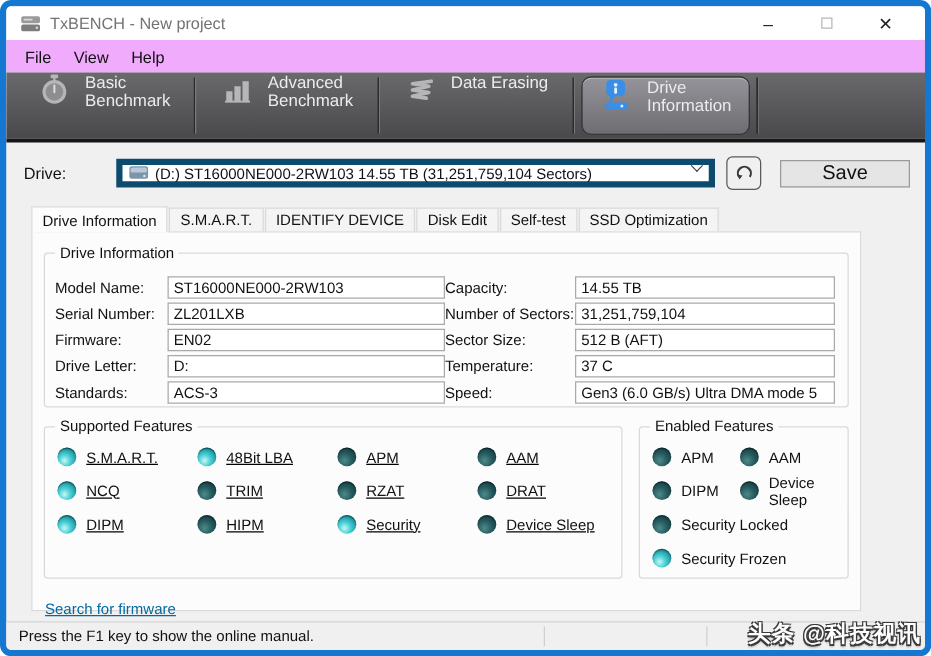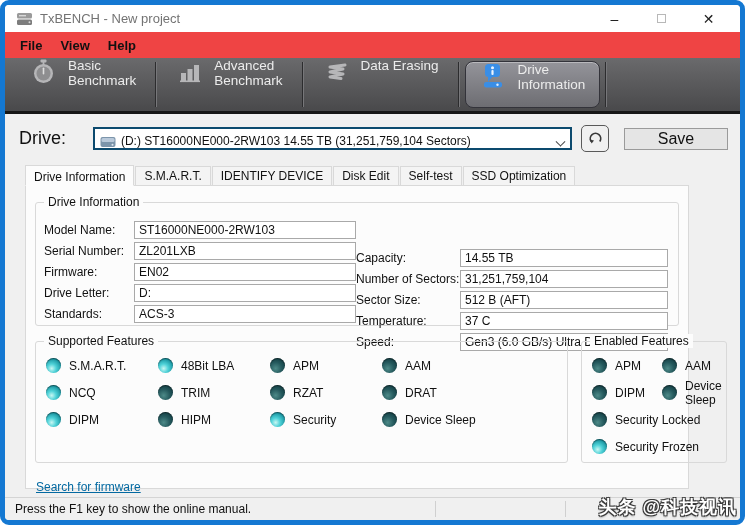--- a/index.html
+++ b/index.html
@@ -14,21 +14,21 @@
     position: relative;
   }
   
   .titlebar { height: 27px; background: #fff; display: flex; align-items: center; padding: 0 8px 0 11px; flex: none; }
   .app-icon { width: 17px; height: 15px; margin-right: 7px; flex: none; }
   .title-text { font-size: 13px; color: #737373; }
   .win-controls { margin-left: auto; display: flex; }
   .win-btn { width: 47px; height: 27px; display: grid; place-items: center; font-size: 14px; color: #222; cursor: default; }
   .max-box { width: 9px; height: 9px; border: 1px solid #b8b8b8; }
   
-  .menubar { height: 26px; background: #ef4444; display: flex; align-items: center; padding-left: 6px; flex: none; font-weight: bold; }
+  .menubar { height: 26px; background: #f0abfc; display: flex; align-items: center; padding-left: 6px; flex: none; }
   .menu-item { padding: 4px 9px; font-size: 13px; color: #111; }
   
   .toolbar {
     height: 56px; flex: none;
     background: linear-gradient(#6a6a6c, #49494b);
     border-bottom: 3px solid #161616;
     display: flex; align-items: stretch; padding-left: 8px;
   }
   .tb-btn { display: flex; align-items: flex-start; gap: 11px; padding: 0 17px; color: #ececec; font-size: 13.5px; line-height: 1.12; }
   .tb-btn.active {
@@ -37,52 +37,52 @@
     border-radius: 8px;
     margin: 3px 3px;
     padding: 0 14px;
     box-shadow: inset 0 1px 0 rgba(255,255,255,.35);
   }
   .tb-sep { width: 2px; margin: 4px 2px; background: linear-gradient(to right, #2c2c2e 50%, #77777a 50%); flex: none; }
   .tb-icon { width: 27px; height: 27px; flex: none; }
   
   .content { flex: 1; padding: 9px 0 0 0; position: relative; }
   .drive-row { display: flex; align-items: center; margin: 2px 12px 12px 14px; }
-  .drive-label { width: 76px; font-size: 18px; color: #111; }
+  .drive-label { width: 76px; font-size: 13px; color: #111; }
   .combo {
     width: 492px; height: 23px; background: #fff;
-    border: 2px solid #0c4a6e; display: flex; align-items: flex-end;
+    border: 5px solid #0c4a6e; display: flex; align-items: flex-start;
     padding: 0 6px 0 5px; font-size: 12px; color: #111; gap: 5px;
   }
   .combo-text { flex: 1; white-space: nowrap; overflow: hidden; }
   .combo-chevron { width: 7px; height: 7px; border-right: 1.4px solid #444; border-bottom: 1.4px solid #444; transform: rotate(45deg) translate(-2px,-2px); flex: none; }
   .hdd-icon { width: 16px; height: 12px; flex: none; }
   .refresh-btn { width: 28px; height: 27px; margin-left: 9px; border: 1.5px solid #5a5a5a; border-radius: 5px; background: #f0f0f0; display: grid; place-items: center; flex: none; }
   .save-btn { width: 104px; height: 22px; margin-left: 15px; background: #e5e5e5; border: 1px solid #9a9a9a; font-size: 16px; color: #111; display: grid; place-items: center; flex: none; }
   
   .tab-zone { margin: 0 51px 0 20px; }
   .tabstrip { display: flex; align-items: flex-end; height: 21px; position: relative; z-index: 2; }
   .tab { font-size: 12px; color: #111; background: #f4f4f4; border: 1px solid #d9d9d9; border-bottom: none; padding: 2px 8px 3px 8px; margin-right: 1px; height: 19px; white-space: nowrap; }
   .tab.active { background: #fcfcfc; height: 21px; padding-top: 4px; margin-bottom: -1px; border-bottom: 1px solid #fcfcfc; }
   .tab-panel { background: #fcfcfc; border: 1px solid #d9d9d9; height: 304px; padding: 10px 9px 0 9px; position: relative; z-index: 1; }
   
   .groupbox { border: 1px solid #d9d9d9; border-radius: 3px; position: relative; }
   .group-title { position: absolute; top: -8px; left: 8px; background: #fcfcfc; padding: 0 4px; font-size: 12px; color: #111; }
   .gb-info { height: 124px; padding: 16px 10px 0 8px; margin-top: 6px; }
   .info-cols { display: flex; }
   .info-col1 { width: 312px; flex: none; }
-  .info-col2 { flex: 1; margin-top: 28px; }
+  .info-col2 { flex: 1; }
   .field-row { display: flex; align-items: center; height: 21px; }
   .field-label { font-size: 12px; color: #111; flex: none; }
   .col1 .field-label { width: 90px; }
   .col2 .field-label { width: 104px; }
   .field-value { flex: 1; height: 18px; background: #fff; border: 1px solid #a9a9a9; font-size: 12px; color: #111; padding: 0 4px; display: flex; align-items: center; white-space: nowrap; overflow: hidden; }
   
   .features-row { display: flex; gap: 13px; margin-top: 15px; }
-  .gb-supported { width: 533px; flex: none; height: 122px; padding: 14px 4px 0 10px; }
+  .gb-supported { width: 463px; flex: none; height: 122px; padding: 14px 4px 0 10px; text-decoration: underline; }
   .gb-enabled { flex: 1; height: 122px; padding: 14px 4px 0 10px; }
   .sup-grid { display: grid; grid-template-columns: 112px 112px 112px 1fr; row-gap: 8px; }
   .en-grid { display: grid; grid-template-columns: 70px 1fr; row-gap: 8px; }
   .span2 { grid-column: 1 / -1; }
   .feature { display: flex; align-items: center; gap: 8px; font-size: 12px; color: #111; height: 19px; }
   .led { width: 15px; height: 15px; border-radius: 50%; flex: none; }
   .led-on  { background: radial-gradient(circle at 38% 70%, #c9f7f3 0%, #4ed2d8 32%, #17929e 72%, #0a525c 100%); box-shadow: inset 0 1px 1px rgba(0,0,0,.45); }
   .led-off { background: radial-gradient(circle at 38% 70%, #4d8a88 0%, #24585c 45%, #123d42 82%, #0a2c30 100%); box-shadow: inset 0 1px 1px rgba(0,0,0,.45); }
   .fw-link { display: inline-block; margin: 17px 0 0 1px; font-size: 12px; color: #0369a1; text-decoration: underline; }
   

